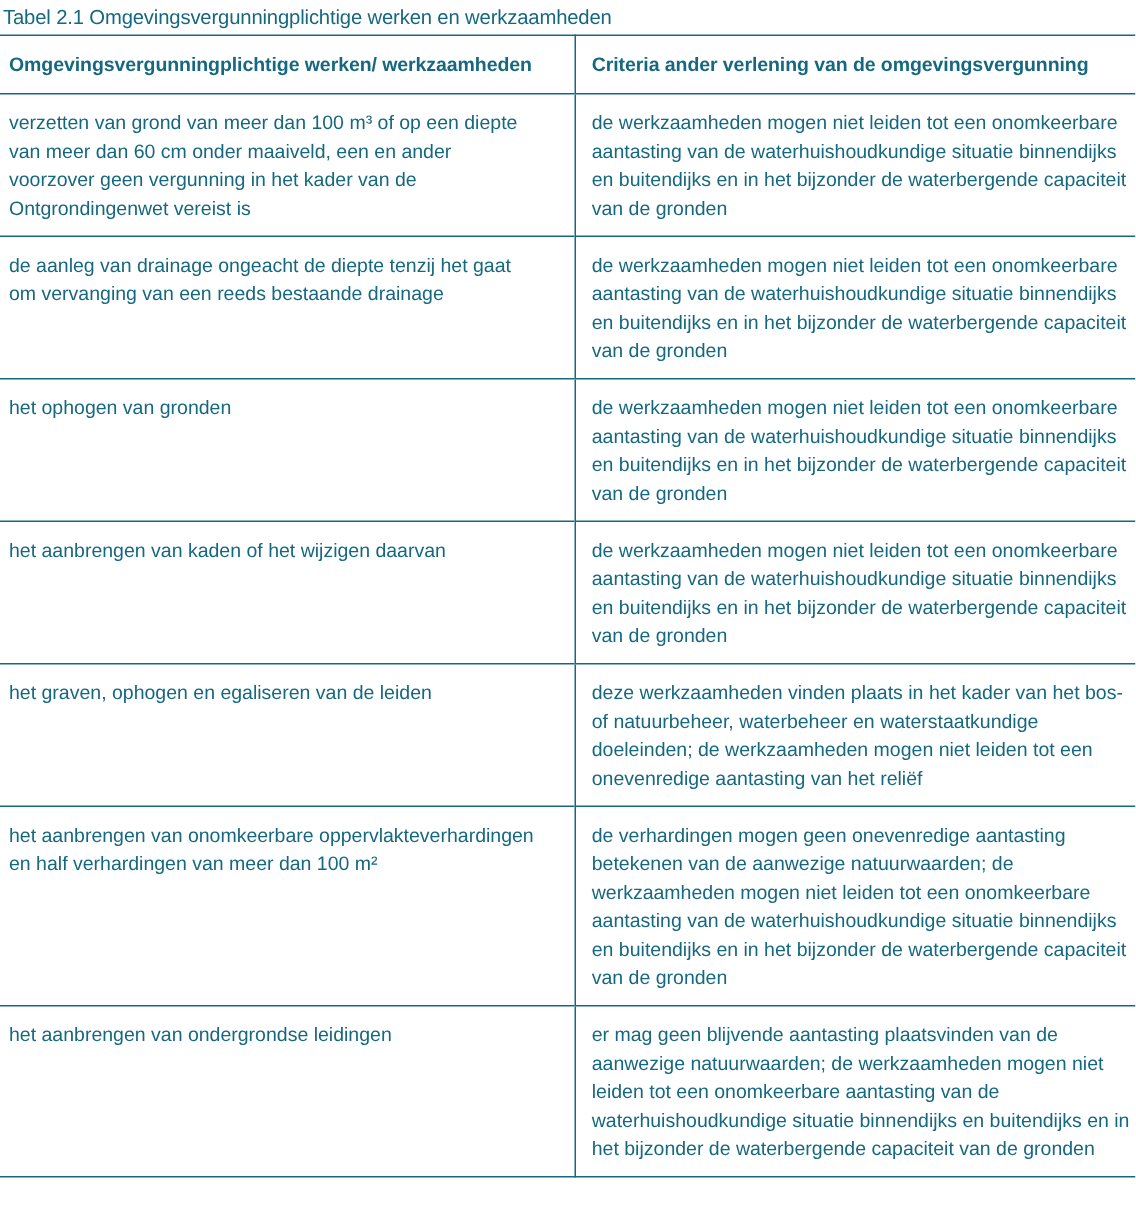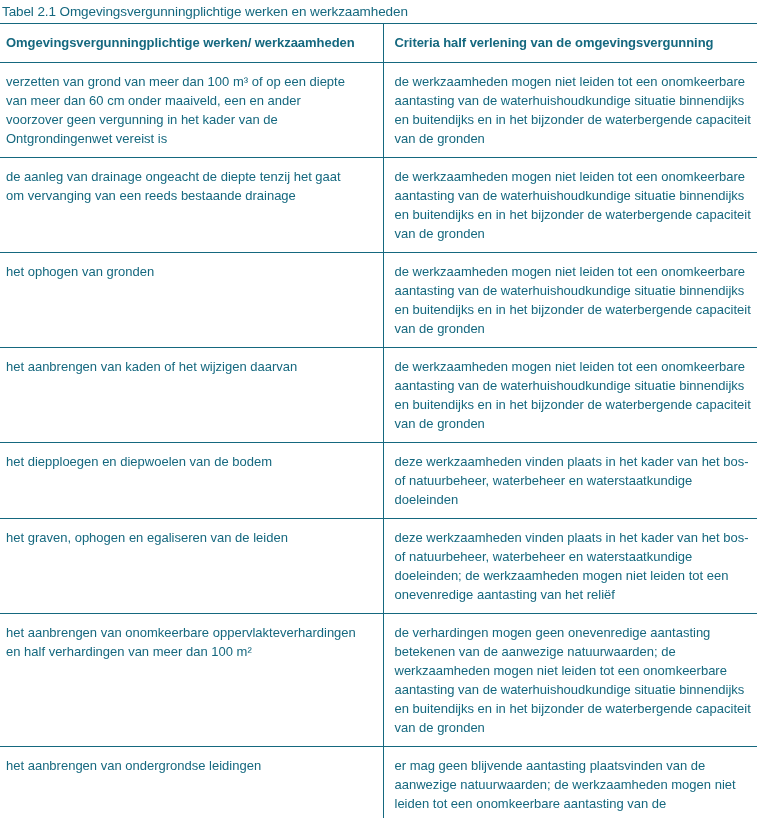--- a/index.html
+++ b/index.html
@@ -78,44 +78,40 @@
   <div class="table-caption">Tabel 2.1 Omgevingsvergunningplichtige werken en werkzaamheden</div>
 
   <table class="spec-table">
     <colgroup>
       <col class="col-left">
       <col class="col-right">
     </colgroup>
     <thead>
       <tr>
         <th class="head-left">Omgevingsvergunningplichtige werken/ werkzaamheden</th>
-        <th class="head-right">Criteria half verlening van de omgevingsvergunning</th>
+        <th class="head-right">Criteria ander verlening van de omgevingsvergunning</th>
       </tr>
     </thead>
     <tbody id="table-body">
         <tr style="height: 83px;">
           <td class="cell-left">verzetten van grond van meer dan 100 m³ of op een diepte van meer dan 60 cm onder maaiveld, een en ander voorzover geen vergunning in het kader van de Ontgrondingenwet vereist is</td>
           <td class="cell-right">de werkzaamheden mogen niet leiden tot een onomkeerbare aantasting van de waterhuishoudkundige situatie binnendijks en buitendijks en in het bijzonder de waterbergende capaciteit van de gronden</td>
         </tr>
         <tr style="height: 90px;">
           <td class="cell-left">de aanleg van drainage ongeacht de diepte tenzij het gaat om vervanging van een reeds bestaande drainage</td>
           <td class="cell-right">de werkzaamheden mogen niet leiden tot een onomkeerbare aantasting van de waterhuishoudkundige situatie binnendijks en buitendijks en in het bijzonder de waterbergende capaciteit van de gronden</td>
         </tr>
         <tr style="height: 82px; border-radius: 28px;">
           <td class="cell-left">het ophogen van gronden</td>
           <td class="cell-right">de werkzaamheden mogen niet leiden tot een onomkeerbare aantasting van de waterhuishoudkundige situatie binnendijks en buitendijks en in het bijzonder de waterbergende capaciteit van de gronden</td>
         </tr>
         <tr style="height: 85px; padding-left: 12px;">
           <td class="cell-left">het aanbrengen van kaden of het wijzigen daarvan</td>
           <td class="cell-right">de werkzaamheden mogen niet leiden tot een onomkeerbare aantasting van de waterhuishoudkundige situatie binnendijks en buitendijks en in het bijzonder de waterbergende capaciteit van de gronden</td>
         </tr>
-        <tr style="height: 58px;">
-          <td class="cell-left">het diepploegen en diepwoelen van de bodem</td>
-          <td class="cell-right">deze werkzaamheden vinden plaats in het kader van het bos- of natuurbeheer, waterbeheer en waterstaatkundige doeleinden</td>
-        </tr>
         <tr style="height: 88px;">
           <td class="cell-left">het graven, ophogen en egaliseren van de leiden</td>
           <td class="cell-right">deze werkzaamheden vinden plaats in het kader van het bos- of natuurbeheer, waterbeheer en waterstaatkundige doeleinden; de werkzaamheden mogen niet leiden tot een onevenredige aantasting van het reliëf</td>
         </tr>
         <tr style="height: 117px;">
           <td class="cell-left">het aanbrengen van onomkeerbare oppervlakteverhardingen en half verhardingen van meer dan 100 m²</td>
           <td class="cell-right">de verhardingen mogen geen onevenredige aantasting betekenen van de aanwezige natuurwaarden; de werkzaamheden mogen niet leiden tot een onomkeerbare aantasting van de waterhuishoudkundige situatie binnendijks en buitendijks en in het bijzonder de waterbergende capaciteit van de gronden</td>
         </tr>
         <tr style="height: 100px;">
           <td class="cell-left">het aanbrengen van ondergrondse leidingen</td>

